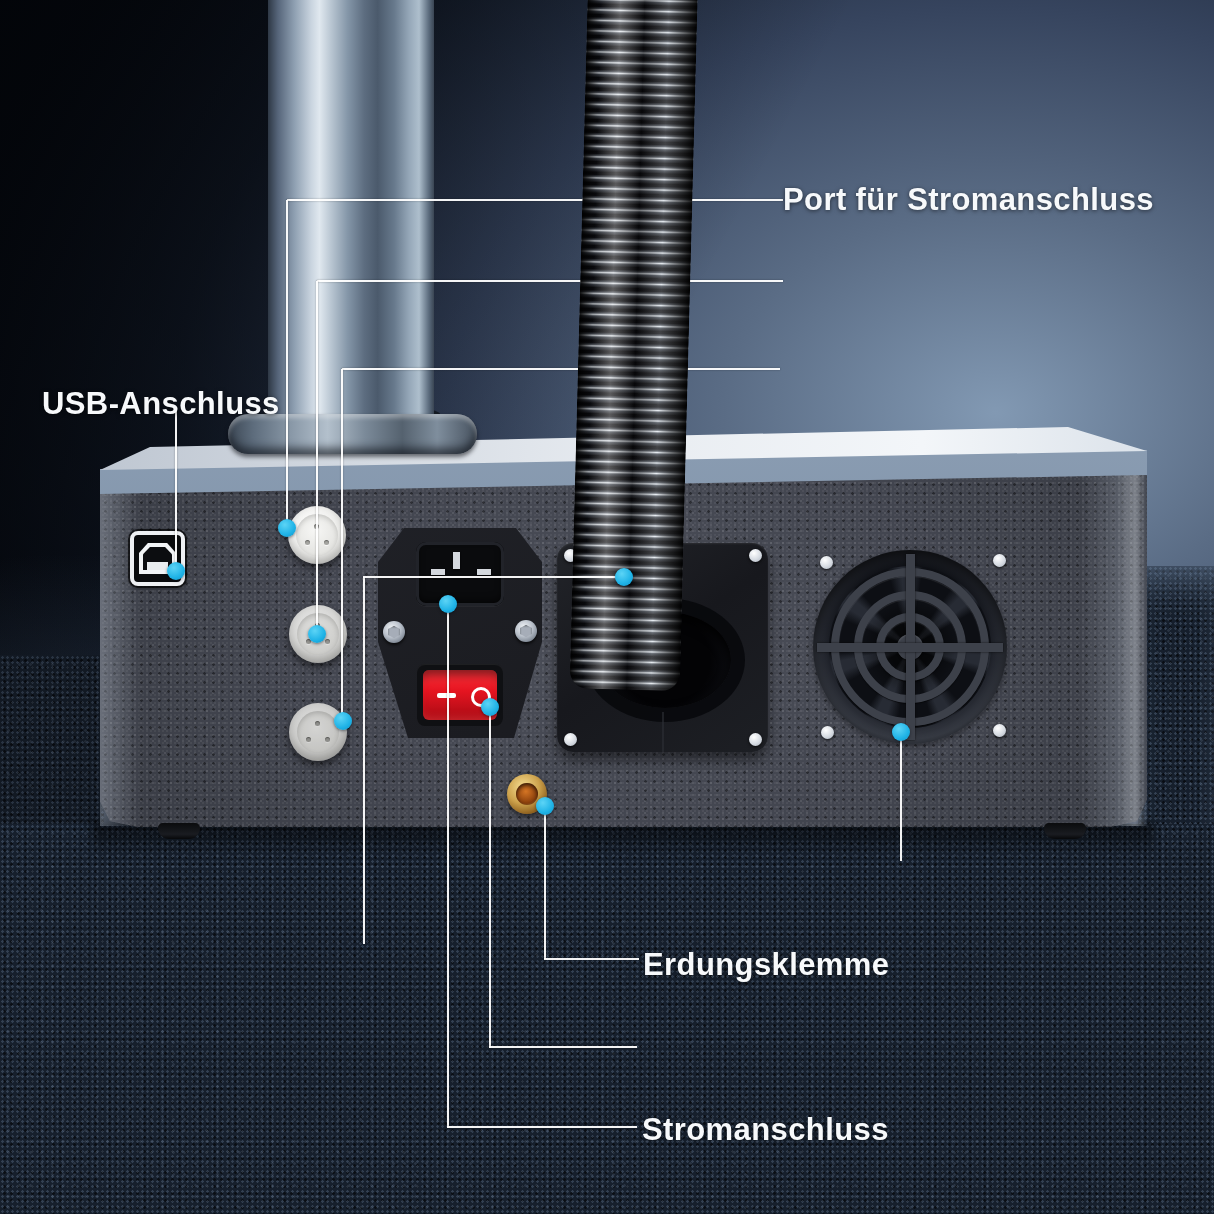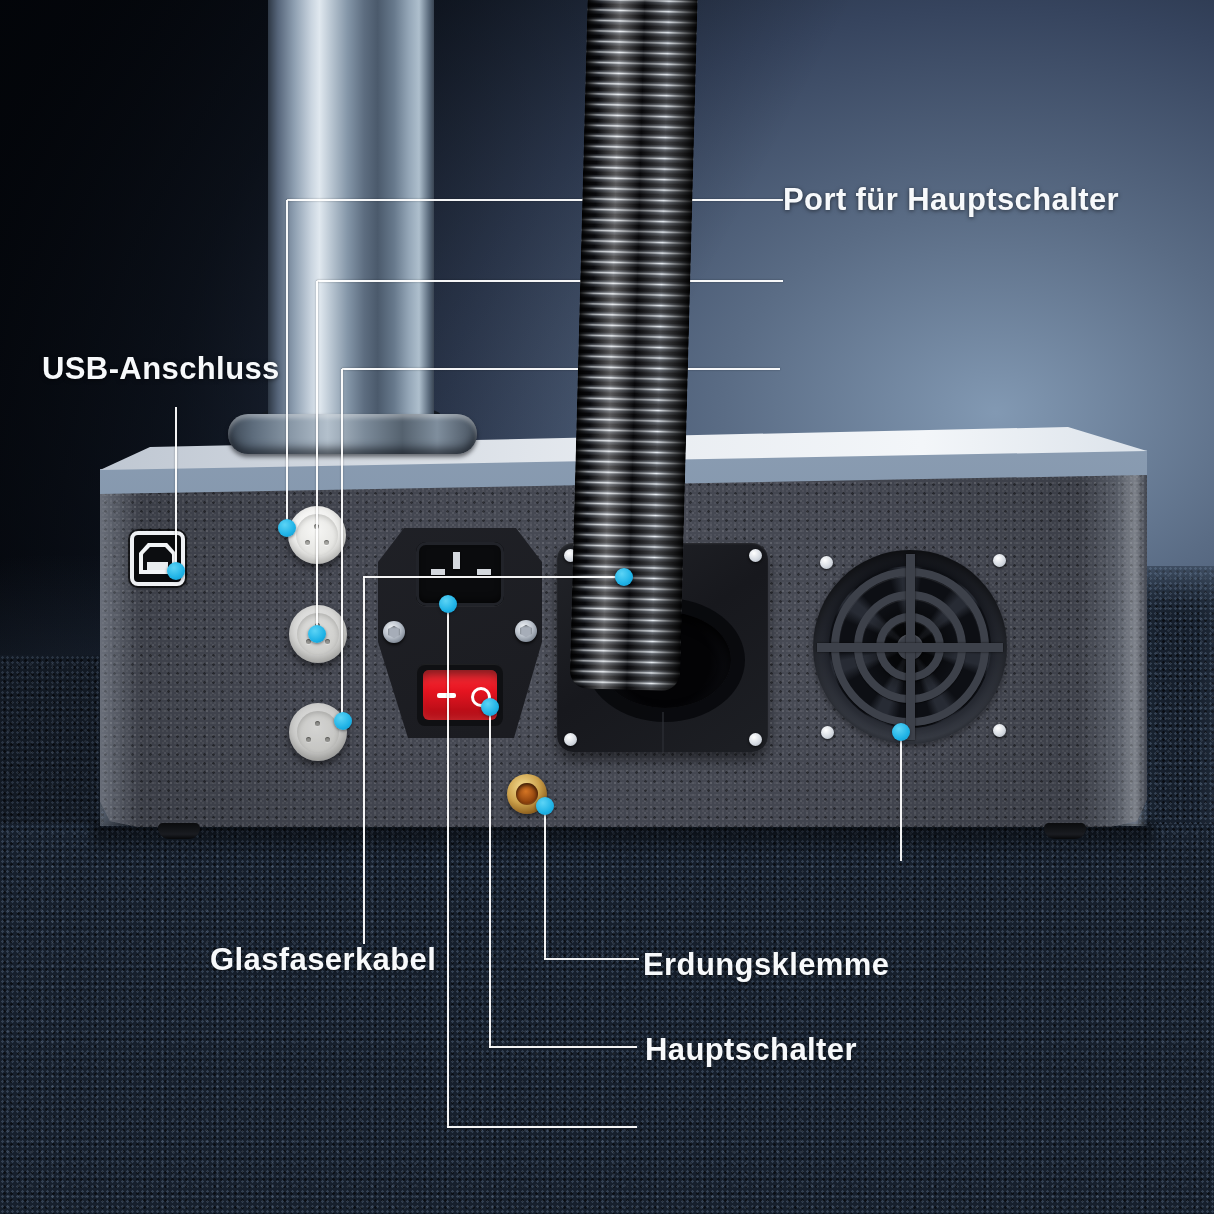--- a/index.html
+++ b/index.html
@@ -273,20 +273,19 @@
     <div class="dot" style="left:334px;top:712px;"></div>
     <div class="dot" style="left:167px;top:562px;"></div>
     <div class="dot" style="left:615px;top:568px;"></div>
     <div class="dot" style="left:892px;top:723px;"></div>
     <div class="dot" style="left:536px;top:797px;"></div>
     <div class="dot" style="left:481px;top:698px;"></div>
     <div class="dot" style="left:439px;top:595px;"></div>
   </div>
 
   <div class="fs z-lbl">
-    <div class="lbl" style="left:42px;top:369px;">USB-Anschluss</div>
-    <div class="lbl" style="left:783px;top:200px;">Port für Hauptschalter</div>
-    <div class="lbl" style="left:210px;top:960px;">Glasfaserkabel</div>
+    <div class="lbl" style="left:42px;top:404px;">USB-Anschluss</div>
+    <div class="lbl" style="left:783px;top:200px;">Port für Stromanschluss</div>
     <div class="lbl" style="left:643px;top:965px;">Erdungsklemme</div>
-    <div class="lbl" style="left:645px;top:1050px;">Hauptschalter</div>
+    <div class="lbl" style="left:642px;top:1130px;">Stromanschluss</div>
   </div>
 
 </div>
 
 </body></html>

